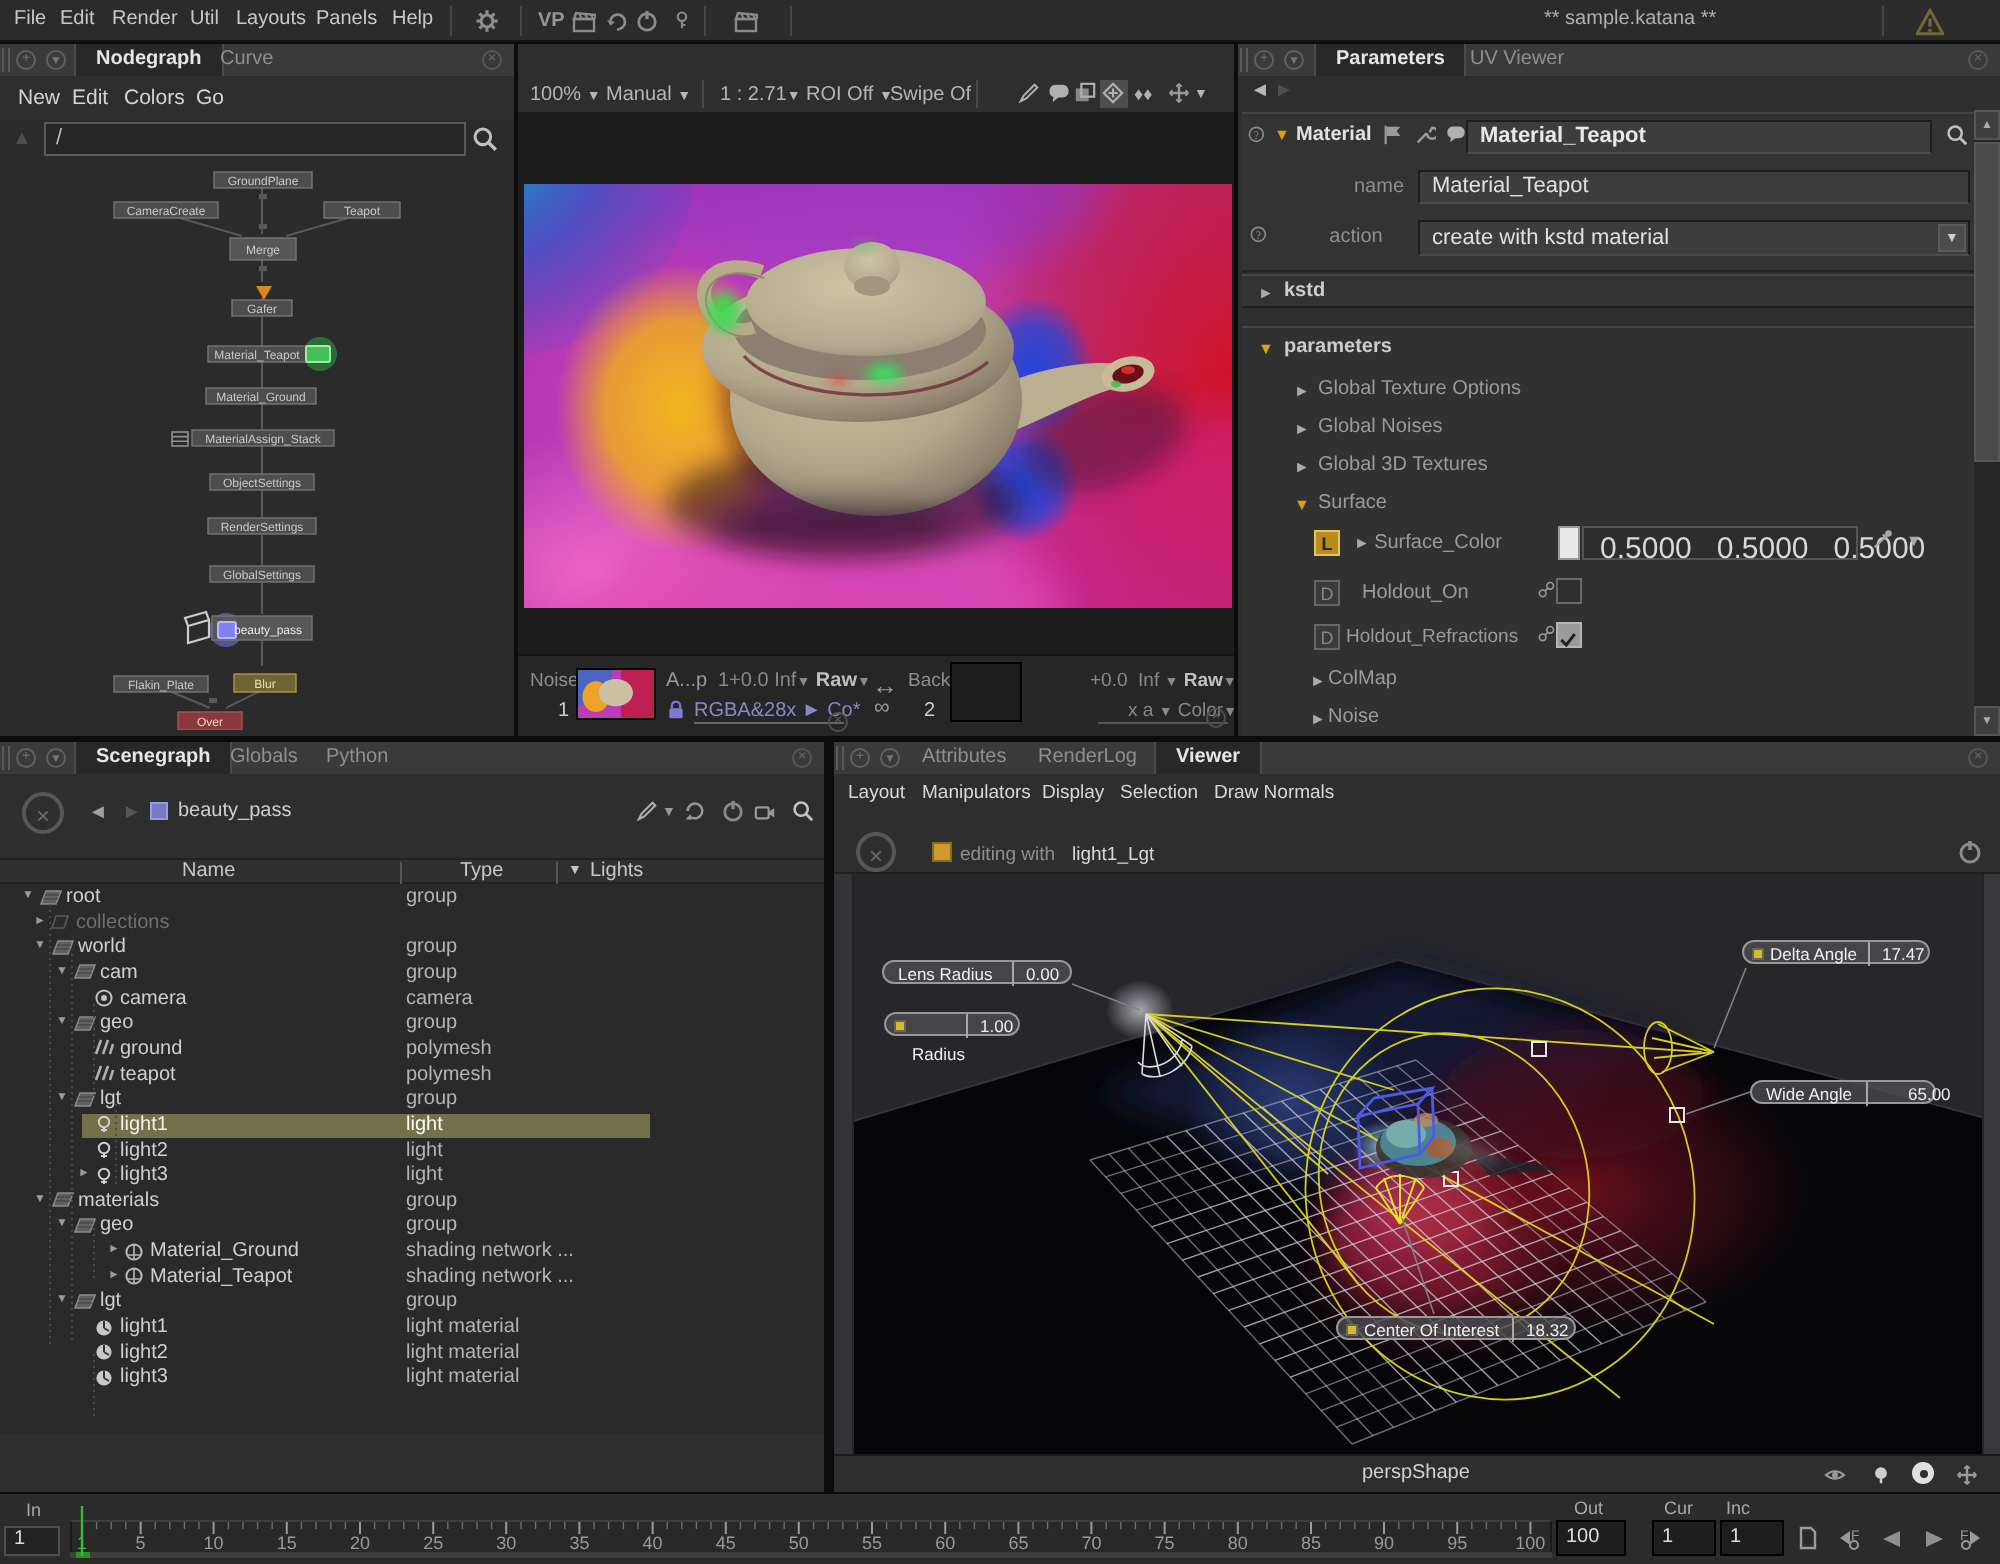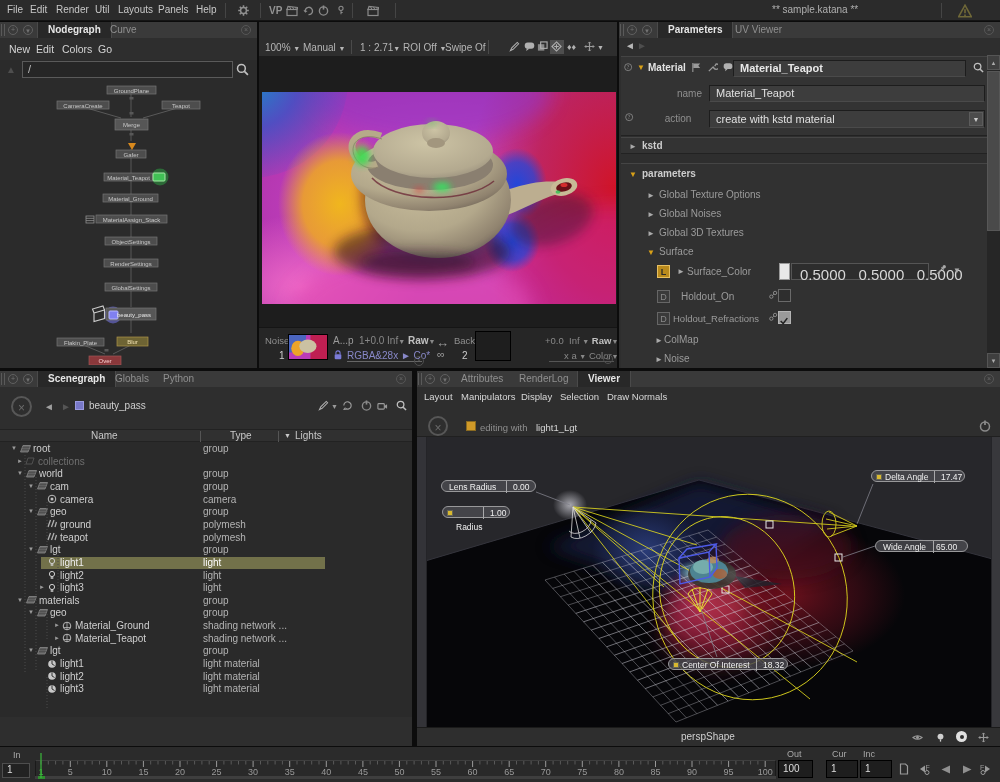--- a/index.html
+++ b/index.html
@@ -862,21 +862,21 @@
       <span style="position:absolute;left:13px;top:15px">Radius</span>
       <span style="position:absolute;left:40px;top:0;border-left:1px solid #a8a8aa;padding-left:6px;height:12px"><span style="position:relative;top:0.5px">1.00</span></span>
     </div>
     <div class="abs" style="left:454px;top:99px;width:94px;height:12px;background:rgba(75,75,80,0.82);border:1px solid #98989a;border-radius:6px;color:#f0f0f0;font-size:8.5px">
       <span style="position:absolute;left:4px;top:2.5px;width:6px;height:6px;background:#d8b830;border:1px solid #665"></span>
       <span style="position:absolute;left:13px;top:0.5px">Delta Angle</span>
       <span style="position:absolute;left:62px;top:0;border-left:1px solid #a8a8aa;padding-left:6px;height:12px"><span style="position:relative;top:0.5px">17.47</span></span>
     </div>
     <div class="abs" style="left:458px;top:169px;width:93px;height:12px;background:rgba(75,75,80,0.82);border:1px solid #98989a;border-radius:6px;color:#f0f0f0;font-size:8.5px">
       <span style="position:absolute;left:7px;top:0.5px">Wide Angle</span>
-      <span style="position:absolute;left:57px;top:0;border-left:1px solid #a8a8aa;padding-left:2px;height:12px"><span style="position:relative;top:0.5px">65.00</span></span>
+      <span style="position:absolute;left:57px;top:0;border-left:1px solid #a8a8aa;padding-left:20px;height:12px"><span style="position:relative;top:0.5px">65.00</span></span>
     </div>
     <div class="abs" style="left:251px;top:287px;width:120px;height:12px;background:rgba(75,75,80,0.82);border:1px solid #98989a;border-radius:6px;color:#f0f0f0;font-size:8.5px">
       <span style="position:absolute;left:4px;top:2.5px;width:6px;height:6px;background:#d8b830;border:1px solid #665"></span>
       <span style="position:absolute;left:13px;top:0.5px">Center Of Interest</span>
       <span style="position:absolute;left:87px;top:0;border-left:1px solid #a8a8aa;padding-left:6px;height:12px"><span style="position:relative;top:0.5px">18.32</span></span>
     </div>
     <div class="abs" style="right:0;top:66px;width:9px;height:290px;background:#38383c;border-left:1px solid #242428"></div>
     <div class="abs" style="left:0;top:66px;width:10px;height:290px;background:#333338;border-right:1px solid #242428"></div>
     <div class="abs" style="left:0;top:356px;width:583px;height:19px;background:#2e2e2e;border-top:1px solid #1a1a1a">
 <span class="abs" style="left:264px;top:3px;color:#d0d0d0;font-size:10px">perspShape</span>

